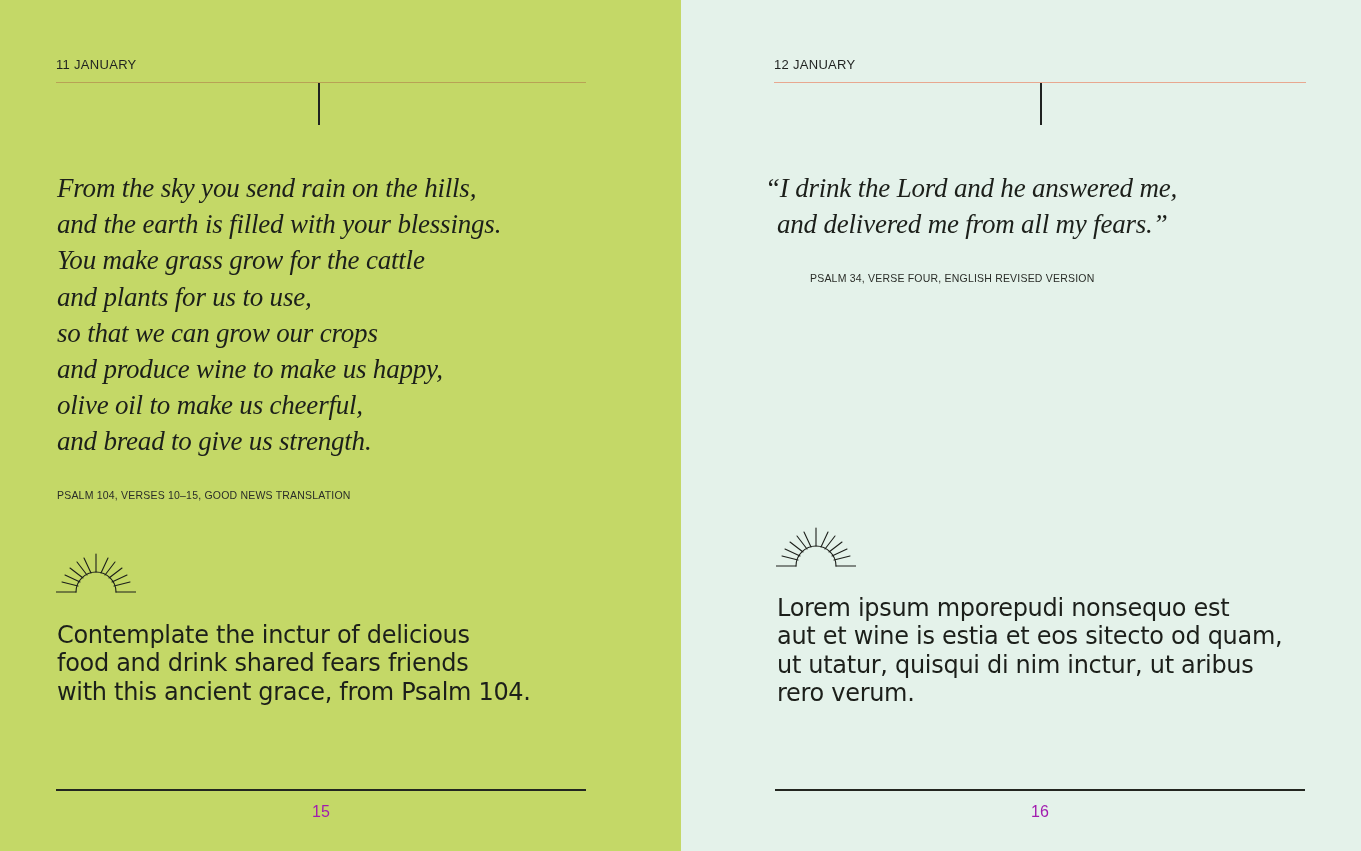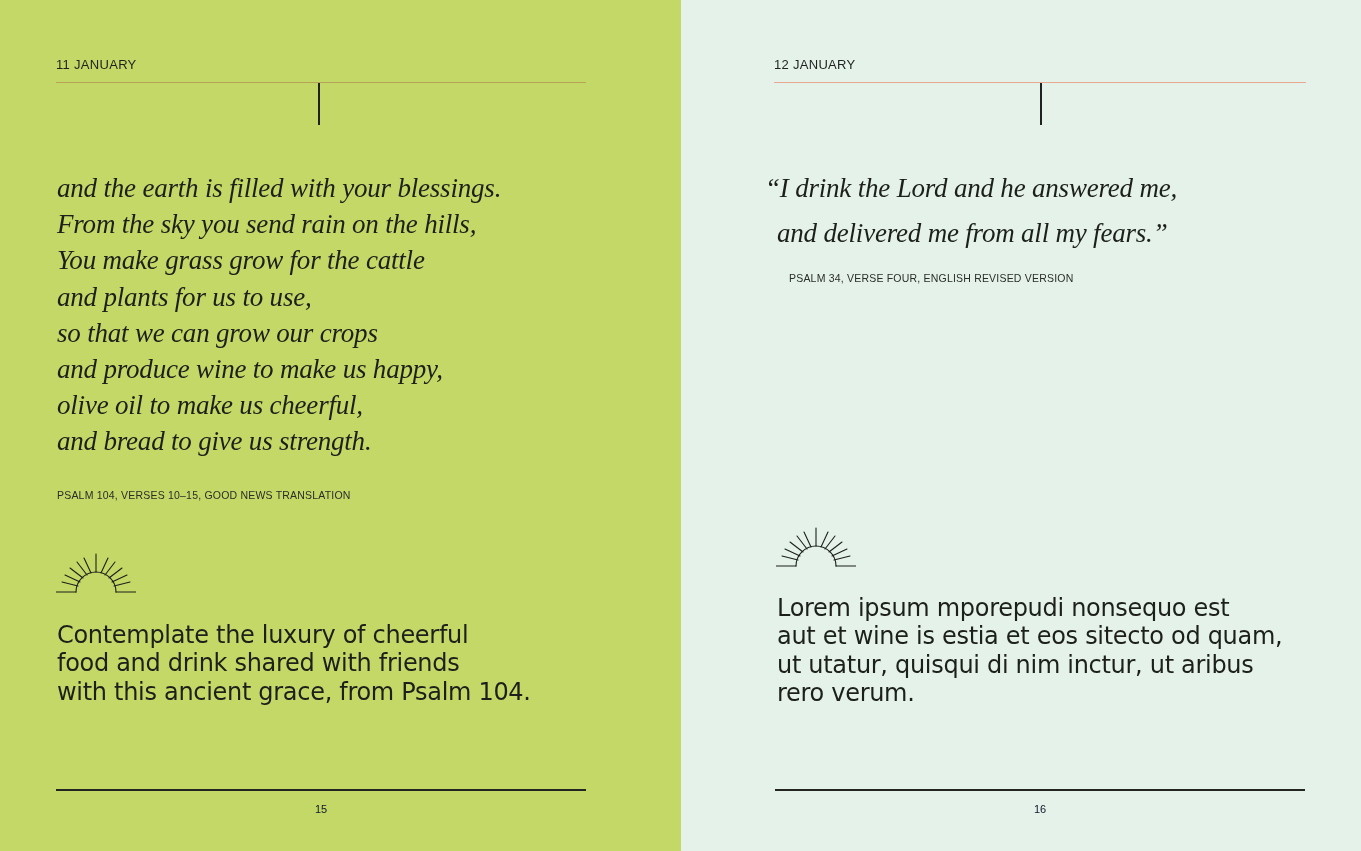--- a/index.html
+++ b/index.html
@@ -63,34 +63,34 @@
       letter-spacing: -0.3px;
     }
     .body-text .line { display: block; white-space: nowrap; }
 
     .bottom-rule {
       position: absolute; top: 789px; height: 1.5px; background: #232620;
     }
     .page-number {
       position: absolute; top: 803px;
       font-family: "Liberation Sans", sans-serif;
-      font-size: 11px; text-align: center; color: #0f172a;
+      font-size: 16px; text-align: center; color: #a21caf;
     }
   </style>
 </head>
 <body>
 
 <div class="page page-left">
   <div class="date-header" style="left:56px; width:530px;">11 JANUARY</div>
   <div class="top-rule" style="left:56px; width:530px;"></div>
   <div class="tick" style="left:318px;"></div>
 
   <div class="scripture" style="left:57px; top:170px;">
+    <span class="line">From the sky you send rain on the hills,</span>
     <span class="line">and the earth is filled with your blessings.</span>
-    <span class="line">From the sky you send rain on the hills,</span>
     <span class="line">You make grass grow for the cattle</span>
     <span class="line">and plants for us to use,</span>
     <span class="line">so that we can grow our crops</span>
     <span class="line">and produce wine to make us happy,</span>
     <span class="line">olive oil to make us cheerful,</span>
     <span class="line">and bread to give us strength.</span>
   </div>
 
   <div class="citation" style="left:57px; top:489px;">PSALM 104, VERSES 10–15, GOOD NEWS TRANSLATION</div>
 
@@ -107,40 +107,40 @@
       <line x1="40" y1="20" x2="40" y2="2"></line>
       <line x1="45" y1="21" x2="52" y2="6"></line>
       <line x1="49" y1="23" x2="59" y2="10"></line>
       <line x1="53" y1="26" x2="66" y2="16"></line>
       <line x1="56" y1="30" x2="71" y2="23"></line>
       <line x1="58" y1="34" x2="74" y2="30"></line>
     </g>
   </svg>
 
   <div class="body-text" style="left:57px; top:621px;">
-    <span class="line">Contemplate the luxury of cheerful</span>
-    <span class="line">food and drink shared with friends</span>
+    <span class="line">Contemplate the inctur of delicious</span>
+    <span class="line">food and drink shared fears friends</span>
     <span class="line">with this ancient grace, from Psalm 104.</span>
   </div>
 
   <div class="bottom-rule" style="left:56px; width:530px;"></div>
   <div class="page-number" style="left:56px; width:530px;">15</div>
 </div>
 
 <div class="page page-right">
   <div class="date-header" style="left:93px; width:532px;">12 JANUARY</div>
   <div class="top-rule" style="left:93px; width:532px;"></div>
   <div class="tick" style="left:359px;"></div>
 
   <div class="scripture" style="left:84px; top:170px;">
     <span class="line">“I drink the Lord and he answered me,</span>
-    <span class="line" style="padding-left:12px;margin-top:9px;"> and delivered me from all my fears.”</span>
+    <span class="line" style="padding-left:12px;"> and delivered me from all my fears.”</span>
   </div>
 
-  <div class="citation" style="left:82px; top:272px;padding-left:26px;">PSALM 34, VERSE FOUR, ENGLISH REVISED VERSION</div>
+  <div class="citation" style="left:103px; top:272px;padding-left:26px;">PSALM 34, VERSE FOUR, ENGLISH REVISED VERSION</div>
 
   <svg class="sun-icon" style="left:95px; top:526px;" width="80" height="42" viewBox="0 0 80 42">
     <g stroke="#1c1f1a" stroke-width="1.1" fill="none" stroke-linecap="round">
       <path d="M20 40 A20 20 0 0 1 60 40"></path>
       <line x1="0" y1="40" x2="20" y2="40"></line>
       <line x1="60" y1="40" x2="80" y2="40"></line>
       <line x1="22" y1="34" x2="6" y2="30"></line>
       <line x1="24" y1="30" x2="9" y2="23"></line>
       <line x1="27" y1="26" x2="14" y2="16"></line>
       <line x1="31" y1="23" x2="21" y2="10"></line>

